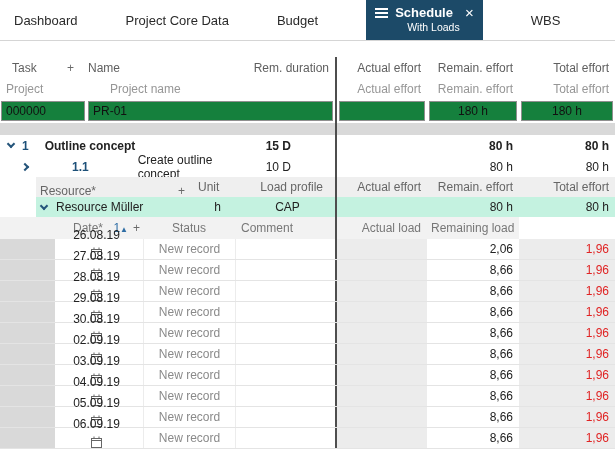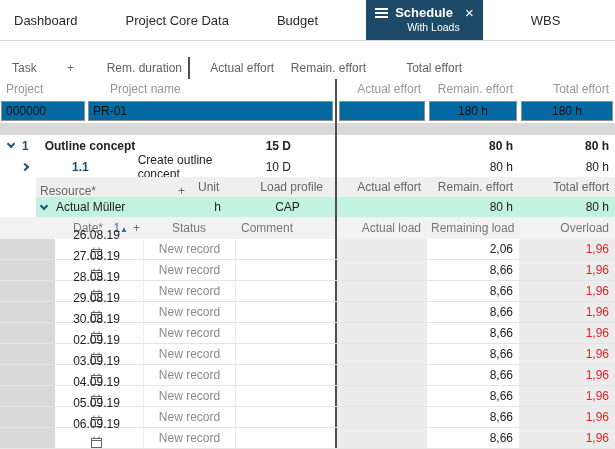--- a/index.html
+++ b/index.html
@@ -27,21 +27,21 @@
   .hdr { color: #5f5f5f; }
   .b { font-weight: bold; }
   .plus { color: #6a6a6a; cursor: pointer; }
 
   .h1 { height: 22px; }
   .hx { justify-content: space-between; padding: 0 14px 0 12px; }
   .h2 { height: 20px; color: #969696; }
   .l2 { padding-left: 6px; } .l3 { padding-left: 22px; }
 
   .inprow { height: 24px; }
-  .box { height: 20px; border: 1px solid #8f8f8f; font: inherit; padding: 0 4px; background: #0369a1; color: #111; }
+  .box { height: 20px; border: 1px solid #8f8f8f; font: inherit; padding: 0 4px; background: #15803d; color: #111; }
   .rr { text-align: center; }
 
   .band { height: 12px; }
   .bandcell { background: #d9d9d9; align-self: stretch; }
 
   .trow { height: 21px; }
   .tleft { width: 335px; display: flex; align-items: center; padding-left: 8px; align-self: stretch; }
   .tleft.ind { padding-left: 22px; gap: 36px; }
   .chev { width: 6px; height: 6px; border-right: 2px solid #24547a; border-bottom: 2px solid #24547a; display: inline-block; cursor: pointer; }
   .chev.down { transform: rotate(45deg); margin-top: -3px; }
@@ -110,20 +110,21 @@
     <div class="tab">WBS</div>
   </div>
 
 <div class="main">
 
   <div class="row h1">
     <div class="c task hx">
       <span class="hdr">Task</span>
       <span class="plus">+</span>
     </div>
+    <div class="c name hdr">Name</div>
     <div class="c dur hdr r">Rem. duration</div>
     <div class="vdiv"></div>
     <div class="c ca hdr r">Actual effort</div>
     <div class="c cr hdr r">Remain. effort</div>
     <div class="c ct hdr r">Total effort</div>
   </div>
 
   <div class="row h2">
     <div class="c task l2">Project</div>
     <div class="c name l3">Project name</div>
@@ -196,21 +197,21 @@
     <div class="vdiv"></div>
     <div class="c ca r gbg">Actual effort</div>
     <div class="c cr r gbg">Remain. effort</div>
     <div class="c ct r gbg">Total effort</div>
   </div>
 
   <div class="row rrow">
     <div class="rg"></div>
     <div class="rn green">
       <span class="chev down"></span>
-      <span>Actual Müller</span>
+      <span>Resource Müller</span>
     </div>
     <div class="ru green">h</div>
     <div class="rp green">CAP</div>
     <div class="vdiv"></div>
     <div class="c ca green"></div>
     <div class="c cr r green">80 h</div>
     <div class="c ct r green">80 h</div>
   </div>
 
   <div class="row dhdr">
@@ -220,21 +221,20 @@
       <span class="sortwrap">
         <span class="sort"><span>1</span><span class="tri">▲</span></span>
         <span class="plus">+</span>
       </span>
     </div>
     <div class="ds hbg">Status</div>
     <div class="dc hbg">Comment</div>
     <div class="vdiv"></div>
     <div class="c ca r hbg">Actual load</div>
     <div class="c cr hbg">Remaining load</div>
-    <div class="c ct r hbg">Overload</div>
   </div>
 
   <div id="load-rows">
       <div class="row drow">
         <div class="dg"></div>
         <div class="dd">
           <span class="dval">26.08.19</span>
           <span class="cal">
             <svg width="11" height="12" viewBox="0 0 11 12">
               <rect x="0.5" y="2.5" width="10" height="9" fill="none" stroke="#666"></rect>

